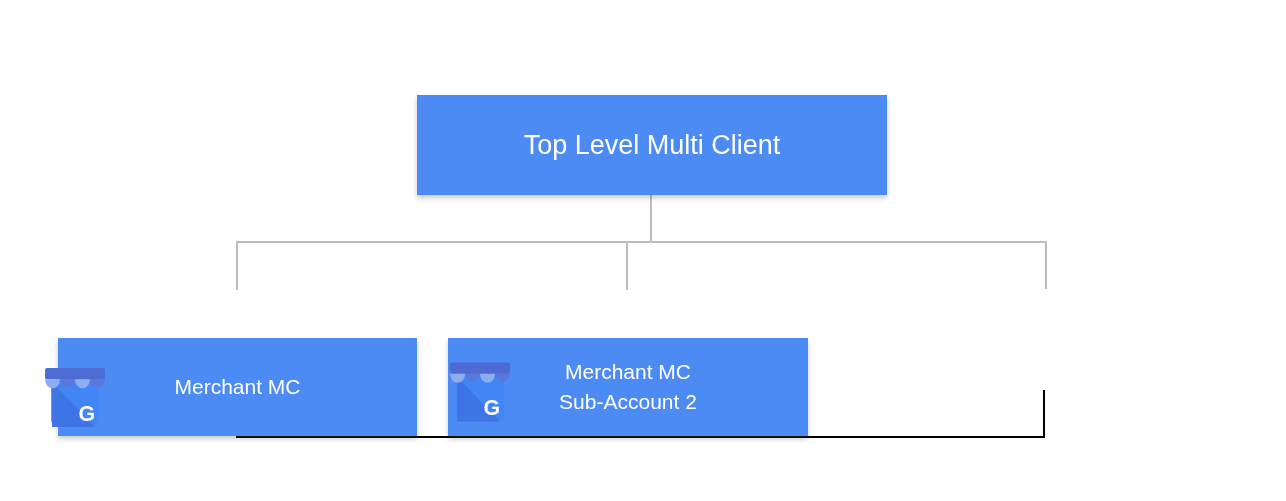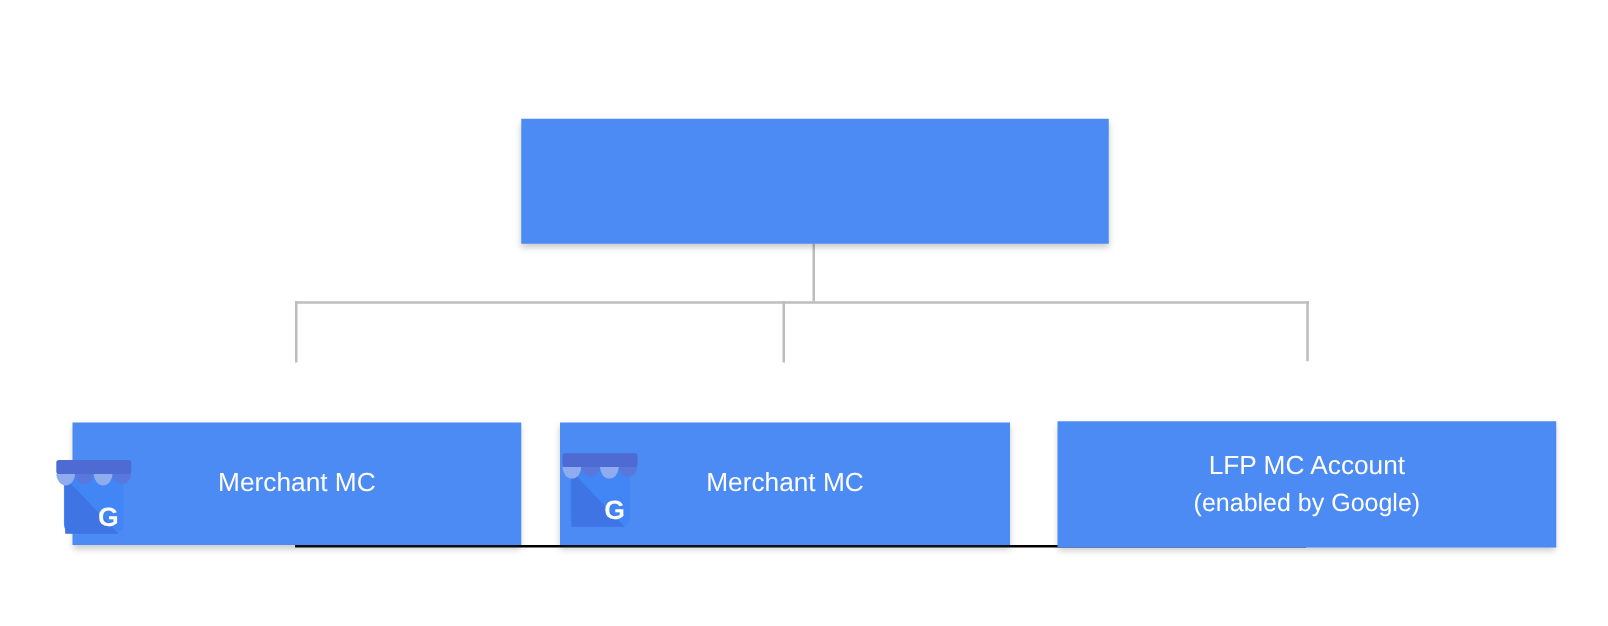--- a/index.html
+++ b/index.html
@@ -82,34 +82,32 @@
   <div class="gray-line g-drop3"></div>
 
   <div class="black-line b-vright"></div>
   <div class="black-line b-rail"></div>
   <div class="black-line b-vleft"></div>
   <div class="black-line b-vmid"></div>
   <div class="arrowhead arrow-left"></div>
   <div class="arrowhead arrow-mid"></div>
 
   <div class="node node-root">
+    <span class="line1">Top Level Multi Client</span>
   </div>
 
   <div class="node node-child node-sub1">
     <span class="line1">Merchant MC</span>
   </div>
 
   <div class="node node-child node-sub2">
     <span class="line1">Merchant MC</span>
+    <span class="line2">Sub-Account 2</span>
   </div>
 
-  <div class="node node-child node-lfp">
-    <span class="line1">LFP MC Account</span>
-    <span class="line2">(enabled by Google)</span>
-  </div>
 
   <div class="gbp-icon gbp-icon-1">
     <svg width="66" height="63" viewBox="0 0 65 62">
       <rect x="9" y="11" width="47" height="47" rx="7" fill="#4285F4"></rect>
       <polygon points="10,14 52,58 10,58" fill="#3E74E4"></polygon>
       <rect x="3" y="0" width="59" height="11" rx="2" fill="#4D6BD2"></rect>
       <path d="M3,11 A7.4,9 0 0 0 17.8,11 Z" fill="#8FACEE"></path>
       <path d="M17.8,11 A7.4,9 0 0 0 32.5,11 Z" fill="#5A78DC"></path>
       <path d="M32.5,11 A7.4,9 0 0 0 47.3,11 Z" fill="#8FACEE"></path>
       <path d="M47.3,11 A7.4,9 0 0 0 62,11 Z" fill="#5A78DC"></path>

